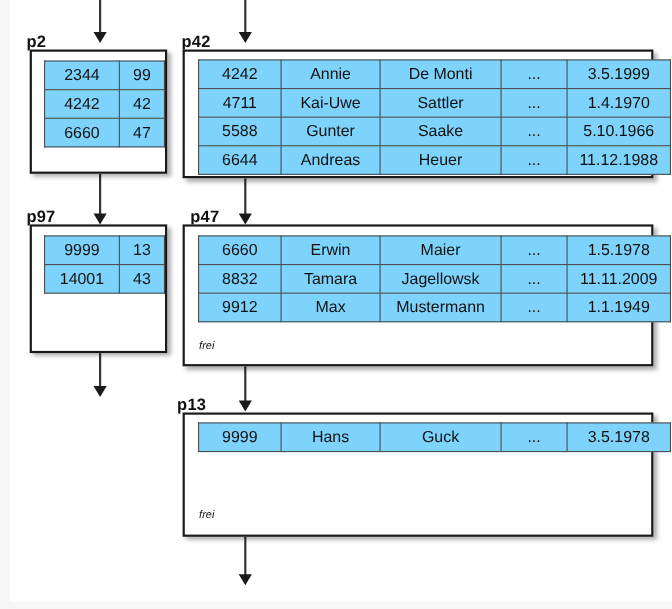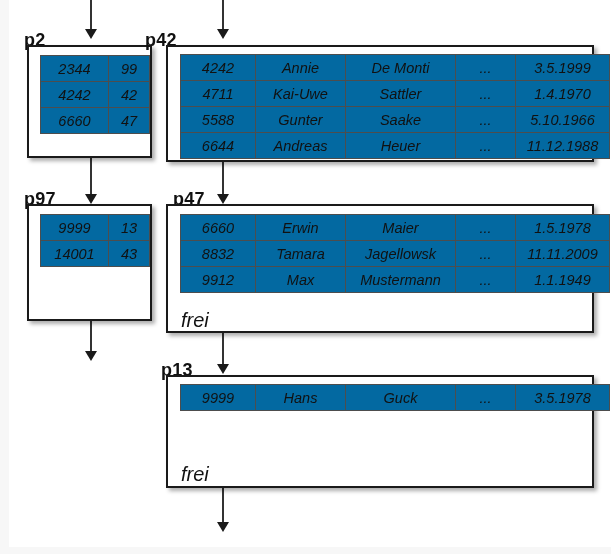--- a/index.html
+++ b/index.html
@@ -23,51 +23,50 @@
   .page-box {
     position: absolute;
     background: #ffffff;
     border: 2px solid #1a1a1a;
     box-shadow: 3px 3px 4px rgba(0,0,0,0.32);
     box-sizing: border-box;
   }
 
   .page-label {
     position: absolute;
-    font-size: 18px;
+    font-size: 15px;
     font-weight: 700;
     color: #111111;
     letter-spacing: 0.2px;
     white-space: nowrap;
     line-height: 1;
   }
 
   
   .rec-table {
     position: absolute;
     border-collapse: collapse;
     table-layout: fixed;
-    background: #0369a1;
-    font-style: italic;
+    background: #7dd3fc;
   }
   .rec-table td {
     border: 1px solid #4d4d4d;
     text-align: center;
     font-size: 14.5px;
     color: #111111;
     height: 25px;
     padding: 0 2px;
     font-family: "Liberation Sans", sans-serif;
     white-space: nowrap;
     overflow: hidden;
   }
 
   .frei {
     position: absolute;
-    font-size: 20px;
+    font-size: 10px;
     font-style: italic;
     color: #111111;
     line-height: 1;
   }
 
   
   .arrow {
     position: absolute;
     width: 2px;
     background: #333333;
@@ -111,21 +110,21 @@
         <td>4242</td>
         <td>42</td>
       </tr>
       <tr>
         <td>6660</td>
         <td>47</td>
       </tr>
     </tbody>
   </table>
 
-  <div class="page-label" style="left:136px; top:31px;">p42</div>
+  <div class="page-label" style="left:156px; top:31px;">p42</div>
   <div class="page-box" style="left:157px; top:45px; width:428px; height:117px;"></div>
   <table class="rec-table" style="left:171px; top:54px; width:404px;">
     <tbody>
       <tr>
         <td style="width:70px;">4242</td>
         <td style="width:85px;">Annie</td>
         <td style="width:105px;">De Monti</td>
         <td style="width:55px;">...</td>
         <td style="width:89px;">3.5.1999</td>
       </tr>

